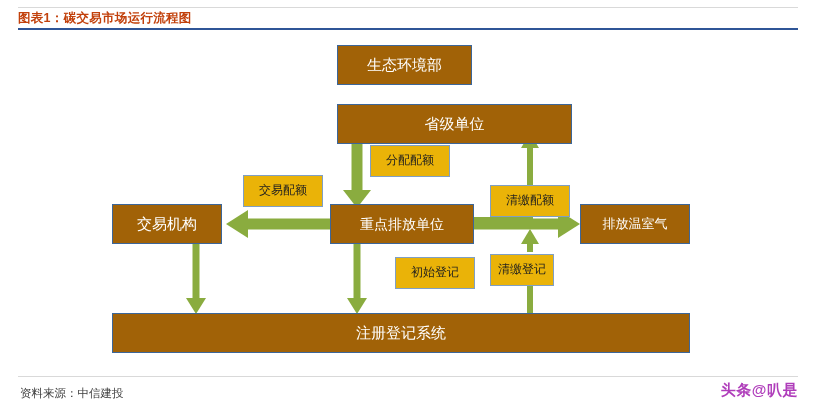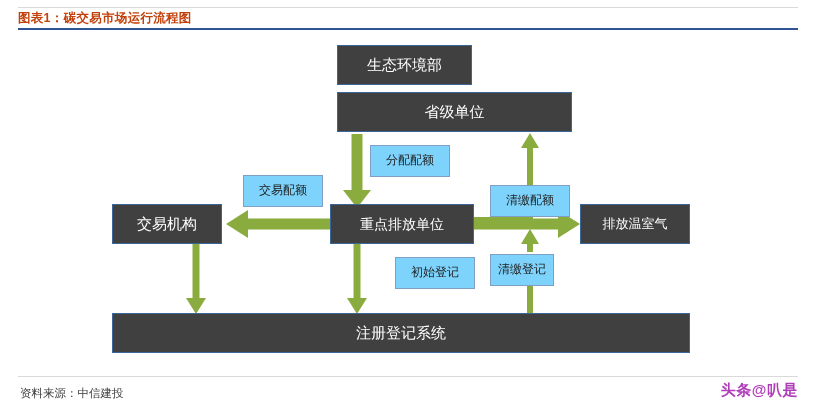--- a/index.html
+++ b/index.html
@@ -99,26 +99,26 @@
   .node {
     position: absolute;
     box-sizing: border-box;
     display: flex;
     align-items: center;
     justify-content: center;
     text-align: center;
     line-height: 1.15;
   }
   .node-blue {
-    background: #404040;
+    background: #a16207;
     border: 1px solid #3c6699;
     color: #ffffff;
   }
   .node-white {
-    background: #7dd3fc;
+    background: #eab308;
     border: 1px solid #7f9fc4;
     color: #1f1f1f;
   }
 </style>
 </head>
 <body>
 
 <div id="header">
   <div id="header-rule-top"></div>
   <div id="header-title">
@@ -171,21 +171,21 @@
       <path d="M530,283 L530,256" stroke="#8aac3f" stroke-width="6" fill="none"></path>
       <path d="M530,222 L530,214" stroke="#8aac3f" stroke-width="6" fill="none"></path>
       <path d="M530,214 L521,214 L530,199 L539,214 Z" fill="#8aac3f"></path>
     </g>
   </svg>
 
   <div class="node node-blue" style="left:337px; top:15px; width:135px; height:40px; font-size:15px;">
     <span>生态环境部</span>
   </div>
 
-  <div class="node node-blue" style="left:337px; top:62px; width:235px; height:40px; font-size:15px;">
+  <div class="node node-blue" style="left:337px; top:74px; width:235px; height:40px; font-size:15px;">
     <span>省级单位</span>
   </div>
 
   <div class="node node-blue" style="left:330px; top:174px; width:144px; height:40px; font-size:14px;">
     <span>重点排放单位</span>
   </div>
 
   <div class="node node-blue" style="left:112px; top:174px; width:110px; height:40px; font-size:15px;">
     <span>交易机构</span>
   </div>

